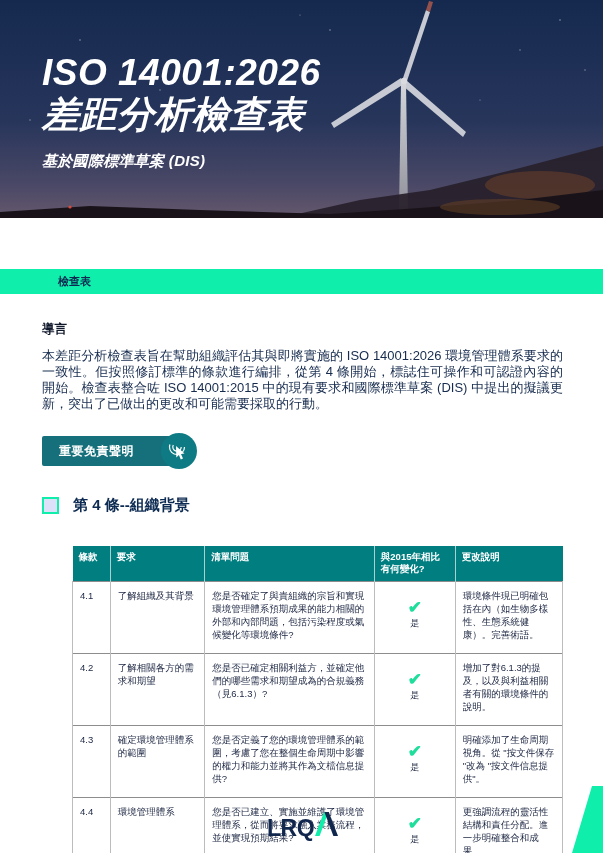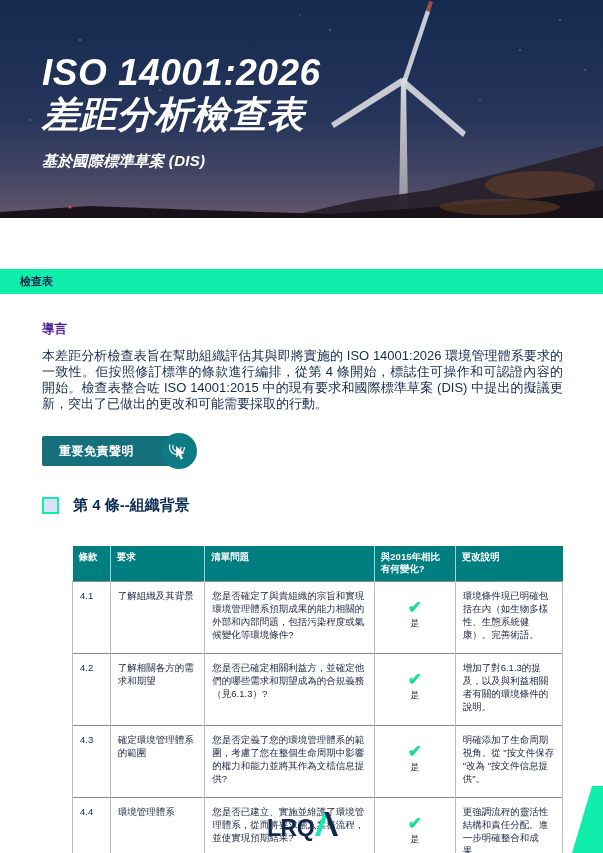--- a/index.html
+++ b/index.html
@@ -17,21 +17,21 @@
   .hero { position: relative; width: 603px; height: 269px; overflow: hidden; font-style: italic; }
   .hero svg { position: absolute; top: 0; left: 0; }
   .hero-text { position: absolute; top: 52px; left: 42px; color: #ffffff; }
   .hero-title { font-size: 37px; font-weight: 700; line-height: 1.13; letter-spacing: 0.5px; }
   .hero-subtitle { margin-top: 16px; font-size: 15px; font-weight: 700; letter-spacing: 0.3px; }
 
   
   .banner {
     width: 603px; height: 25px;
     display: flex; align-items: center;
-    padding-left: 20px;
+    padding-left: 58px;
   }
   .banner-label { font-size: 11px; font-weight: 700; color: #0d2b52; }
 
   
   .intro { margin: 27px 40px 0 42px; }
   .intro-heading { font-size: 12.5px; font-weight: 700; margin-bottom: 10px; }
   .intro-body { font-size: 13px; line-height: 16px; color: #162b4e; text-align: justify; }
 
   
   .disclaimer-wrap { margin: 24px 0 0 42px; height: 34px; }
@@ -150,21 +150,21 @@
     </div>
     <div class="hero-subtitle">基於國際標準草案 (DIS)</div>
   </div>
 </div>
 
 <div class="banner" style="background:#10eeac;">
   <span class="banner-label">檢查表</span>
 </div>
 
 <div class="intro">
-  <div class="intro-heading" style="color:#4c1d95;">導言</div>
+  <div class="intro-heading" style="color:#0f172a;">導言</div>
   <div class="intro-body">本差距分析檢查表旨在幫助組織評估其與即將實施的 ISO 14001:2026 環境管理體系要求的一致性。佢按照修訂標準的條款進行編排，從第 4 條開始，標誌住可操作和可認證內容的開始。檢查表整合咗 ISO 14001:2015 中的現有要求和國際標準草案 (DIS) 中提出的擬議更新，突出了已做出的更改和可能需要採取的行動。</div>
 </div>
 
 <div class="disclaimer-wrap">
   <button class="disclaimer-btn" style="background:#15707b;">
     <span class="btn-label">重要免責聲明</span>
     <span class="btn-circle" style="background:#0e7b84;">
       <svg width="22" height="22" viewBox="0 0 22 22">
         <circle cx="9" cy="7" r="7.5" fill="none" stroke="#ffffff" stroke-width="1.2" stroke-dasharray="26 21"></circle>
         <circle cx="9" cy="7" r="4.2" fill="none" stroke="#ffffff" stroke-width="1.2" stroke-dasharray="15 12"></circle>

